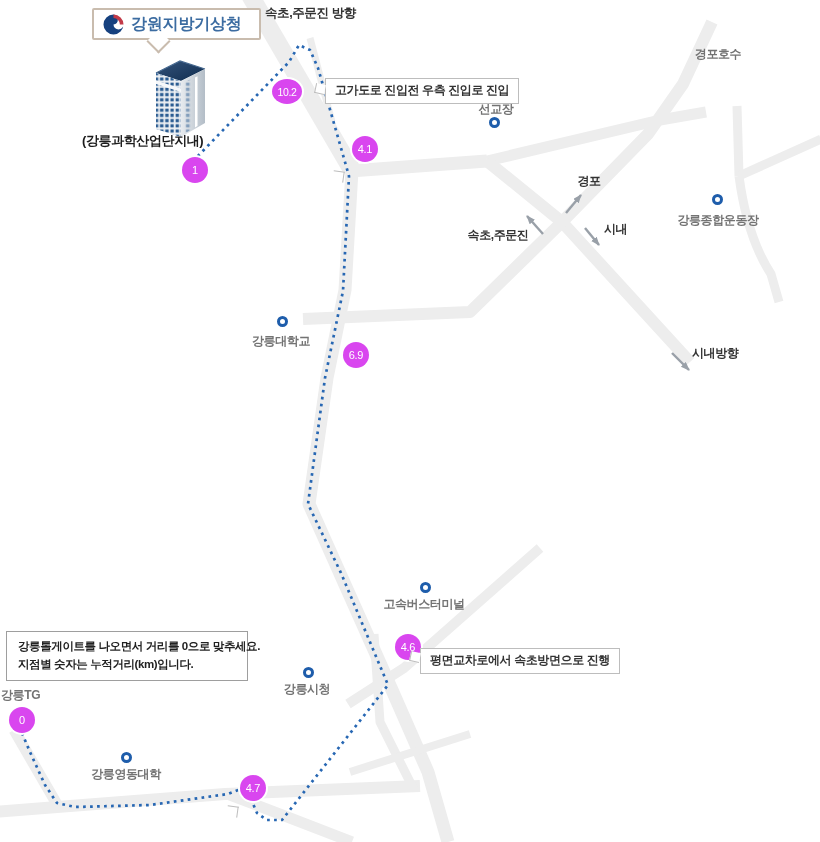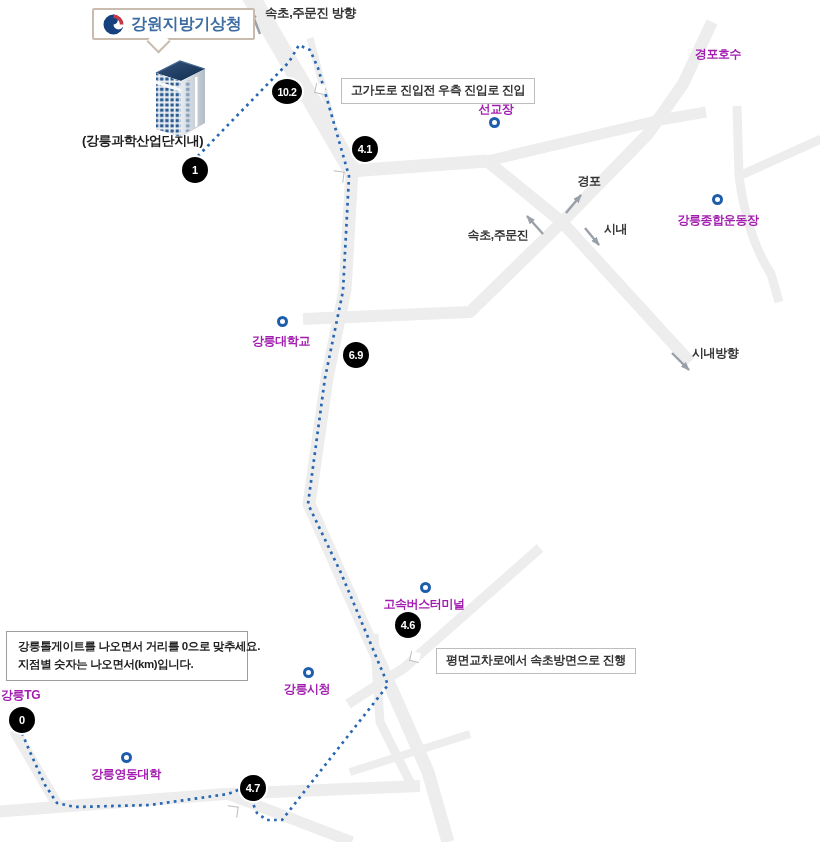--- a/index.html
+++ b/index.html
@@ -4,62 +4,62 @@
 <style>
   html,body{margin:0;padding:0;background:#fff;}
   #map{
     position:relative;width:820px;height:842px;background:#fff;overflow:hidden;
     font-family:"Liberation Sans","DejaVu Sans",sans-serif;color:#2b2b2b;
   }
   #bg{position:absolute;left:0;top:0;z-index:0;}
   
   .dmarker{
     position:absolute;z-index:2;width:26px;height:26px;border-radius:50%;
-    background:#000000;color:#fff;font-weight:bold;font-size:11px;
+    background:#d946ef;color:#fff;font-weight:normal;font-size:11px;
     display:flex;align-items:center;justify-content:center;
     box-shadow:0 0 0 2px #fff;letter-spacing:-0.3px;
   }
   .dmarker.wide{width:30px;height:25px;font-size:10.5px;}
   
   .poi-dot{
     position:absolute;z-index:2;width:5px;height:5px;border-radius:50%;
     background:#fff;border:3px solid #1e5dab;
   }
   .poi-label{
-    position:absolute;z-index:2;font-size:12px;font-weight:bold;color:#a21caf;
+    position:absolute;z-index:2;font-size:12px;font-weight:bold;color:#737373;
     white-space:nowrap;transform:translateX(-50%);letter-spacing:-0.4px;
   }
   .poi-label.la{transform:none;}
   
   .sign{
     position:absolute;z-index:2;font-size:12px;font-weight:bold;color:#333;
     white-space:nowrap;letter-spacing:-0.4px;text-align:center;
   }
   .sign.center{transform:translateX(-50%);}
   
   .callout{
     position:absolute;z-index:2;background:#fff;border:1px solid #bdbdbd;
     padding:3px 9px 4px;font-size:12px;font-weight:bold;color:#333;
-    white-space:nowrap;letter-spacing:-0.4px;margin-left:16px;
+    white-space:nowrap;letter-spacing:-0.4px;
   }
   .tail{position:absolute;z-index:3;background:#fff;}
   .tail.pl{border-left:1px solid #bdbdbd;border-bottom:1px solid #bdbdbd;transform:rotate(12deg);}
   .tail.pur{border-top:1px solid #bdbdbd;border-right:1px solid #bdbdbd;transform:rotate(8deg);}
   
   .note{
     position:absolute;z-index:2;left:6px;top:631px;width:218px;
     background:#fff;border:1px solid #9e9e9e;padding:6px 11px;
     font-size:11.5px;font-weight:bold;color:#222;line-height:1.55;
     letter-spacing:-0.4px;white-space:nowrap;
   }
   
   .logo-box{
     position:absolute;z-index:2;left:92px;top:8px;height:28px;
     background:#fff;border:2px solid #c9bcae;border-radius:2px;
-    display:flex;align-items:center;gap:7px;padding:0 11px 0 9px;
+    display:flex;align-items:center;gap:7px;padding:0 17px 0 9px;
   }
   .logo-box .agency-name{font-size:16px;font-weight:bold;color:#3c6ca1;letter-spacing:-0.2px;white-space:nowrap;}
   .logo-tail{
     position:absolute;z-index:3;left:150px;top:33px;width:15px;height:15px;background:#fff;
     border-left:2px solid #c9bcae;border-bottom:2px solid #c9bcae;transform:rotate(-45deg);
   }
   .agency-sub{position:absolute;z-index:2;left:82px;top:132px;font-size:13px;font-weight:bold;color:#1c1c1c;letter-spacing:-0.4px;}
 </style>
 </head>
 <body>
@@ -131,26 +131,26 @@
       <path d="M11,0.5 A10.5,10.5 0 1 0 21.5,11 A5.2,5.2 0 0 1 11,11 A5.3,5.3 0 0 0 11,0.5 Z" fill="#16417f"></path>
       <path d="M11,0.5 A10.5,10.5 0 0 1 21.5,11 L17.7,11 A6.7,6.7 0 0 0 11,4.2 Z" fill="#c23a48"></path>
     </svg>
     <span class="agency-name">강원지방기상청</span>
   </div>
   <div class="logo-tail"></div>
   <div class="agency-sub">(강릉과학산업단지내)</div>
 
   <div class="note">
     <div>강릉톨게이트를 나오면서 거리를 0으로 맞추세요.</div>
-    <div>지점별 숫자는 나오면서(km)입니다.</div>
+    <div>지점별 숫자는 누적거리(km)입니다.</div>
   </div>
 
   <div class="dmarker" style="left:9px;top:707px">0</div>
   <div class="dmarker" style="left:240px;top:775px">4.7</div>
-  <div class="dmarker" style="left:395px;top:612px">4.6</div>
+  <div class="dmarker" style="left:395px;top:634px">4.6</div>
   <div class="dmarker" style="left:343px;top:342px">6.9</div>
   <div class="dmarker" style="left:352px;top:136px">4.1</div>
   <div class="dmarker wide" style="left:272px;top:79px">10.2</div>
   <div class="dmarker" style="left:182px;top:157px">1</div>
 
   <div class="poi-dot" style="left:489px;top:117px"></div>
   <div class="poi-dot" style="left:712px;top:194px"></div>
   <div class="poi-dot" style="left:277px;top:316px"></div>
   <div class="poi-dot" style="left:420px;top:582px"></div>
   <div class="poi-dot" style="left:303px;top:667px"></div>

